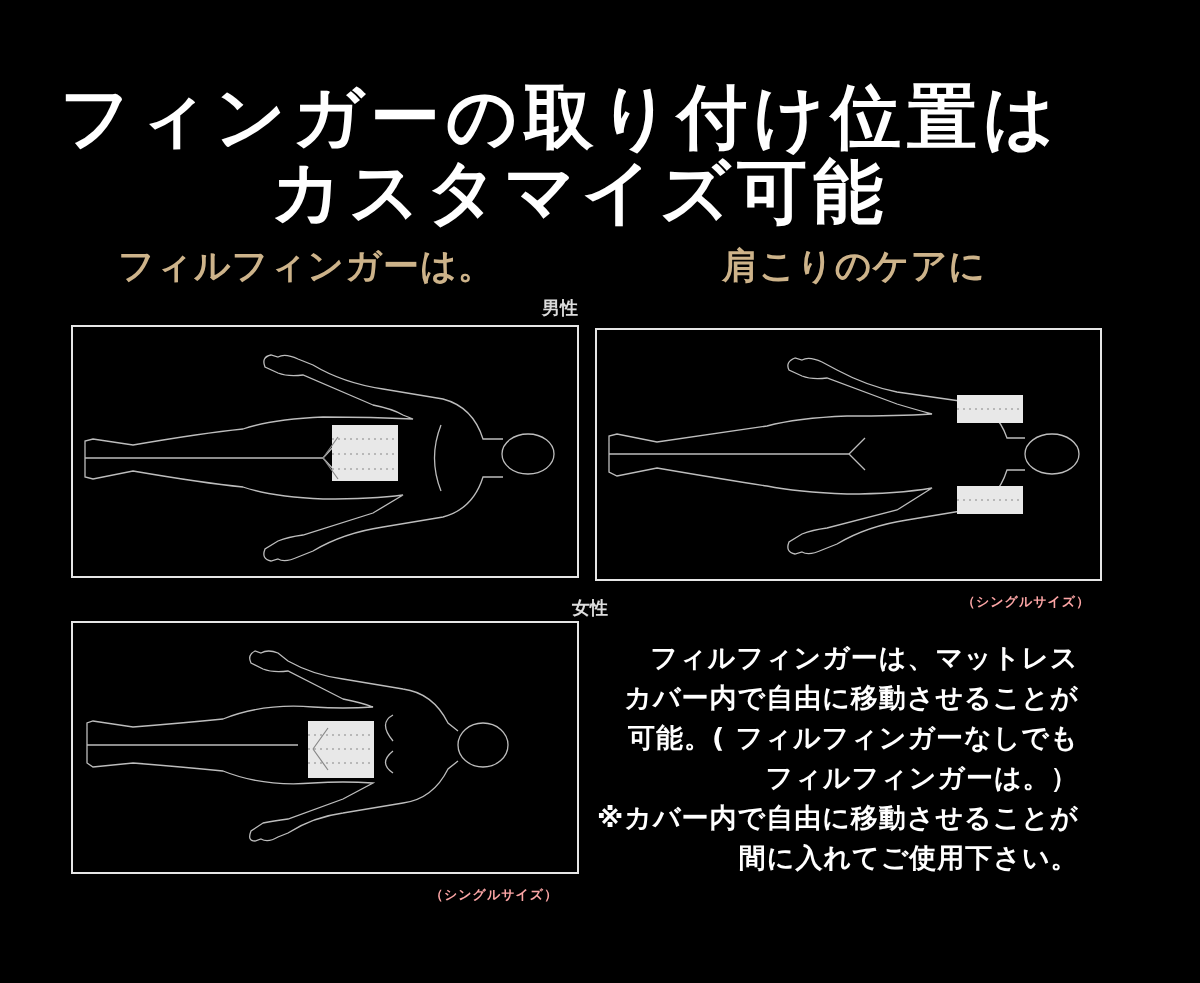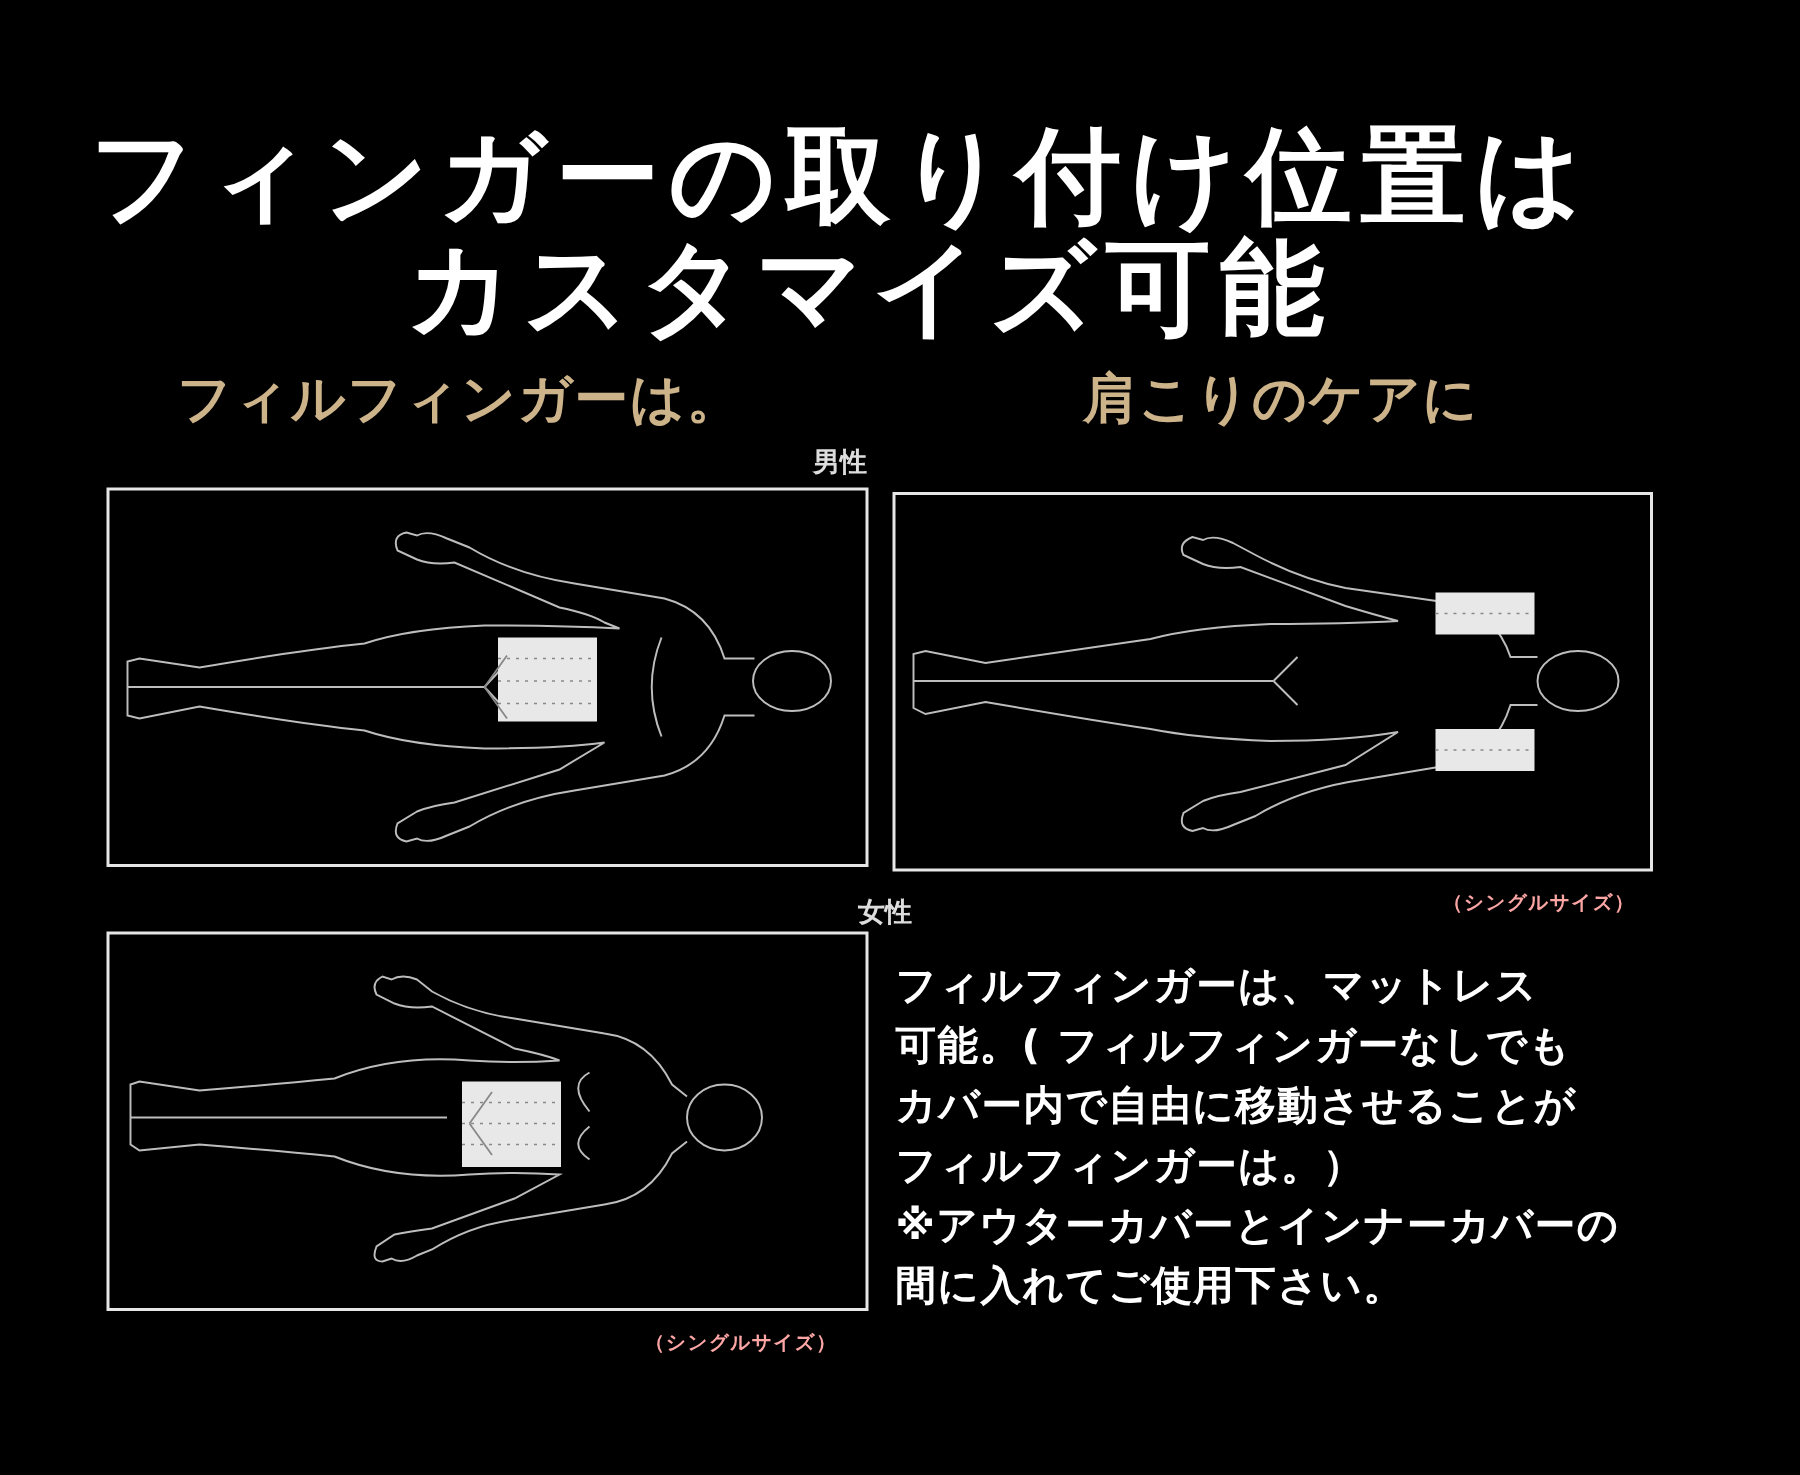--- a/index.html
+++ b/index.html
@@ -10,21 +10,21 @@
   .t1 { top:82px; left:-40px; }
   .t2 { top:157px; left:-20px; }
   .sub { position:absolute; top:242px; font-size:36px; font-weight:bold; color:#cdb38a; letter-spacing:1px; }
   .sub.l { left:118px; }
   .sub.r { left:722px; }
   .frame { position:absolute; border:2px solid #e6e6e6; box-sizing:border-box; }
   .lbl { position:absolute; font-size:18px; font-weight:bold; color:#ddd; }
   .cap { position:absolute; font-size:13px; font-weight:bold; color:#fca5a5; letter-spacing:1px; }
   svg { position:absolute; left:0; top:0; }
   .body-text { position:absolute; left:597px; top:638px; font-size:27px; font-weight:bold; line-height:40px; letter-spacing:1px; }
-  .body-text div { white-space:nowrap; }
+  .body-text div { white-space:nowrap;text-align:right; }
 </style>
 </head>
 <body>
 
 <div class="title t1">フィンガーの取り付け位置は</div>
 <div class="title t2">カスタマイズ可能</div>
 
 <div class="sub l">フィルフィンガーは。</div>
 <div class="sub r">肩こりのケアに</div>
 
@@ -84,18 +84,18 @@
       <line x1="235" y1="126" x2="301" y2="126"></line>
       <line x1="235" y1="140" x2="301" y2="140"></line>
     </g>
     <path d="M240 126 L255 105 M240 126 L255 147" stroke="#888" stroke-width="1.2" fill="none"></path>
   </svg>
 </div>
 <div class="cap" style="left:430px;top:886px;">（シングルサイズ）</div>
 
 <div class="body-text">
   <div>フィルフィンガーは、マットレス</div>
+  <div>カバー内で自由に移動させることが</div>
   <div>可能。( フィルフィンガーなしでも</div>
-  <div>カバー内で自由に移動させることが</div>
   <div>フィルフィンガーは。）</div>
-  <div>※アウターカバーとインナーカバーの</div>
+  <div>※カバー内で自由に移動させることが</div>
   <div>間に入れてご使用下さい。</div>
 </div>
 
 </body></html>

